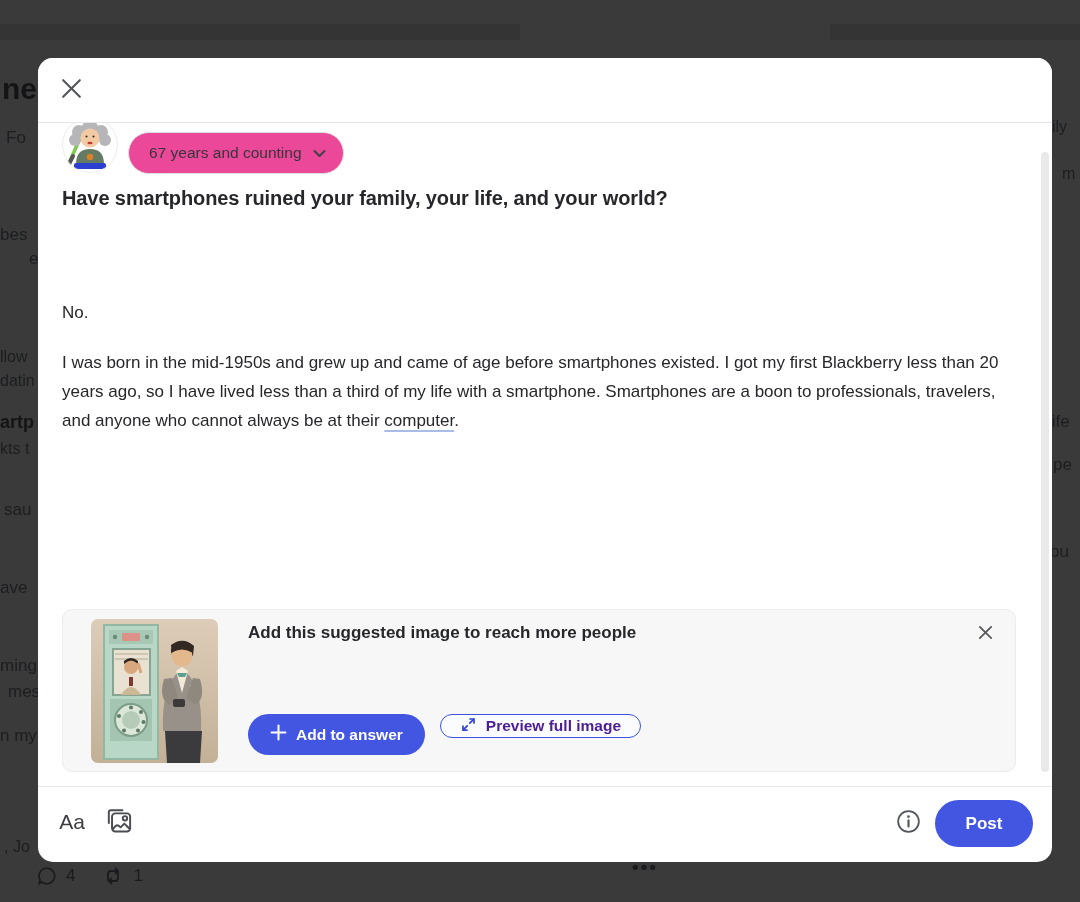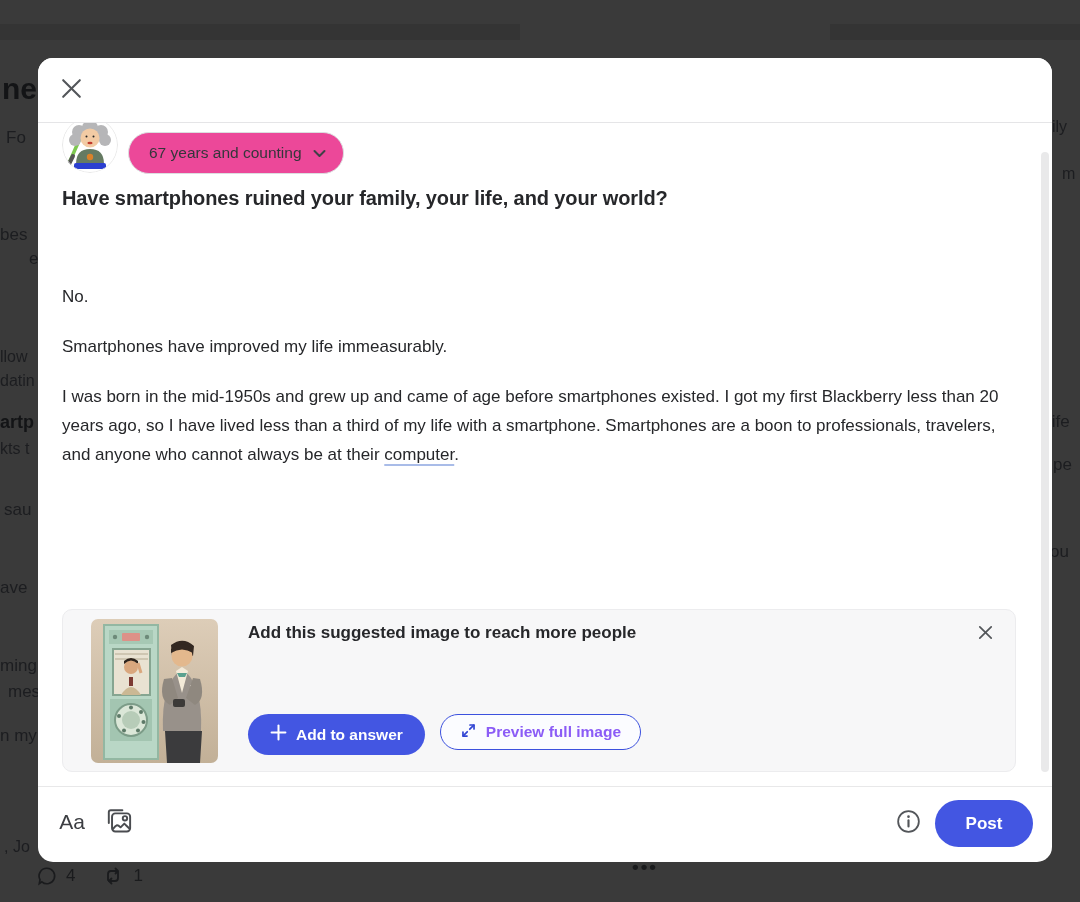--- a/index.html
+++ b/index.html
@@ -44,21 +44,21 @@
     font-size:15.5px;color:#34363b;
   }
   .q-title{
     position:absolute;left:24px;top:129px;right:44px;
     font-size:20px;font-weight:700;color:#26272a;letter-spacing:-.1px;
   }
   .answer{
     position:absolute;left:24px;top:224px;width:950px;
     font-size:17px;line-height:29px;color:#26272a;
   }
-  .answer p{margin:0 0 21px 0;}
+  .answer p{margin:16px 0 21px 0;}
   .answer .lnk{
     text-decoration:underline;text-decoration-color:#a9bce8;text-decoration-thickness:1.5px;
     text-underline-offset:4px;cursor:pointer;
   }
   
   .sugg-card{
     position:absolute;left:24px;top:551px;width:954px;height:163px;box-sizing:border-box;
     background:#f7f7f8;border:1px solid #ececee;border-radius:10px;z-index:2;
   }
   .sugg-thumb{
@@ -70,22 +70,22 @@
     position:absolute;right:18px;top:12px;width:24px;height:24px;border:none;background:transparent;
     padding:0;cursor:pointer;display:flex;align-items:center;justify-content:center;
   }
   .sugg-buttons{position:absolute;left:185px;top:104px;display:flex;gap:15px;}
   .btn-add{
     height:41px;border:none;border-radius:21px;padding:0 22px;cursor:pointer;
     background:#4356e2;color:#fff;font-size:15.5px;font-weight:700;
     display:inline-flex;align-items:center;gap:9px;font-family:inherit;
   }
   .btn-preview{
-    height:36px;border:1.5px solid #3c51de;border-radius:21px;padding:0 19px;cursor:pointer;
-    background:#fbfcff;color:#8b5cf6;font-size:15.5px;font-weight:700;
+    height:24px;border:1.5px solid #3c51de;border-radius:21px;padding:0 19px;cursor:pointer;
+    background:#fbfcff;color:#4c1d95;font-size:15.5px;font-weight:700;
     display:inline-flex;align-items:center;gap:9px;font-family:inherit;
   }
   
   .toolbar-divider{position:absolute;left:0;right:0;top:728px;height:1px;background:#e8e8e9;}
   .tool-aa{
     position:absolute;left:16px;top:747px;width:36px;height:34px;border:none;background:transparent;cursor:pointer;
     font-size:21px;font-weight:500;color:#3c3e42;font-family:inherit;padding:0;text-align:center;
   }
   .tool-photo{
     position:absolute;left:62px;top:746px;width:36px;height:36px;border:none;background:transparent;cursor:pointer;
@@ -197,21 +197,20 @@
       <svg width="13" height="9" viewBox="0 0 13 9" fill="none" stroke="#3e4146" stroke-width="2" stroke-linecap="round" stroke-linejoin="round">
         <polyline points="1.5,2 6.5,7 11.5,2"></polyline>
       </svg>
     </span>
   </div>
 
   <div class="q-title">Have smartphones ruined your family, your life, and your world?</div>
 
   <div class="answer">
     <p>No.</p>
-    <p>Smartphones have improved my life immeasurably.</p>
     <p><span>I was born in the mid-1950s and grew up and came of age before smartphones existed. I got my first Blackberry less than 20 years ago, so I have lived less than a third of my life with a smartphone. Smartphones are a boon to professionals, travelers, and anyone who cannot always be at their </span><span class="lnk">computer</span><span>.</span></p>
   </div>
 
   <div class="sugg-card">
     <div class="sugg-thumb">
       <svg width="127" height="144" viewBox="0 0 127 144">
         <defs>
           <linearGradient id="thbg" x1="0" y1="0" x2="0" y2="1">
             <stop offset="0" stop-color="#ddcdb8"></stop>
               <stop offset="1" stop-color="#c2b097"></stop>

